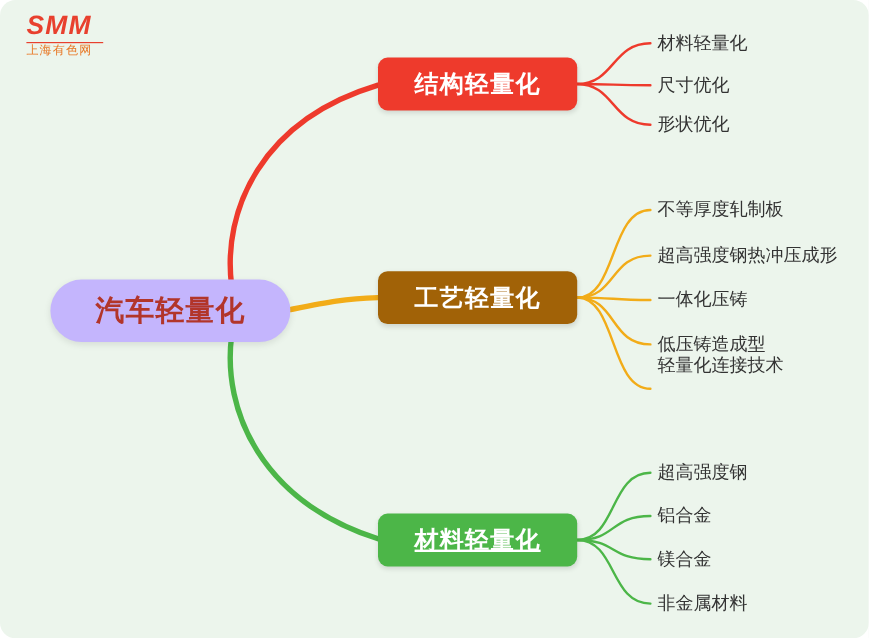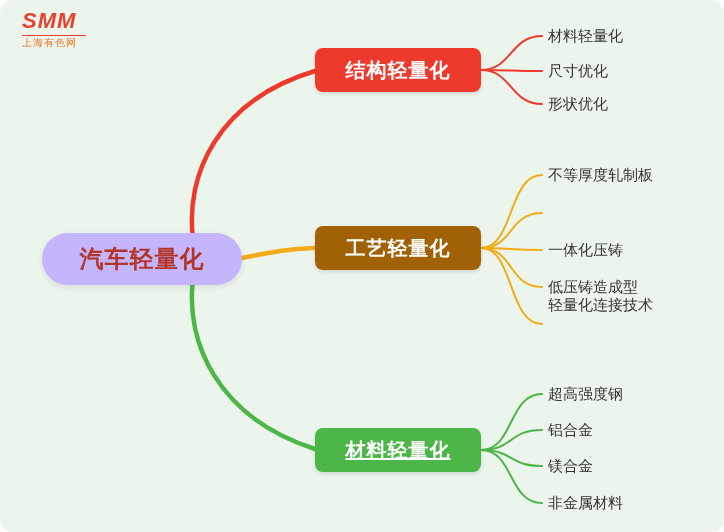--- a/index.html
+++ b/index.html
@@ -89,20 +89,21 @@
   </div>
   <div class="node branch-node branch-material" style="background: rgb(76, 182, 72);">
     <span>材料轻量化</span>
   </div>
 
   <div class="leaf" style="top:36px">材料轻量化</div>
   <div class="leaf" style="top:71px">尺寸优化</div>
   <div class="leaf" style="top:104px">形状优化</div>
 
   <div class="leaf" style="top:175px">不等厚度轧制板</div>
+  <div class="leaf" style="top:213px">超高强度钢热冲压成形</div>
   <div class="leaf" style="top:250px">一体化压铸</div>
   <div class="leaf" style="top:287px">低压铸造成型</div>
   <div class="leaf" style="top:305px">轻量化连接技术</div>
 
   <div class="leaf" style="top:394px">超高强度钢</div>
   <div class="leaf" style="top:430px">铝合金</div>
   <div class="leaf" style="top:466px">镁合金</div>
   <div class="leaf" style="top:503px">非金属材料</div>
 
 </div>

